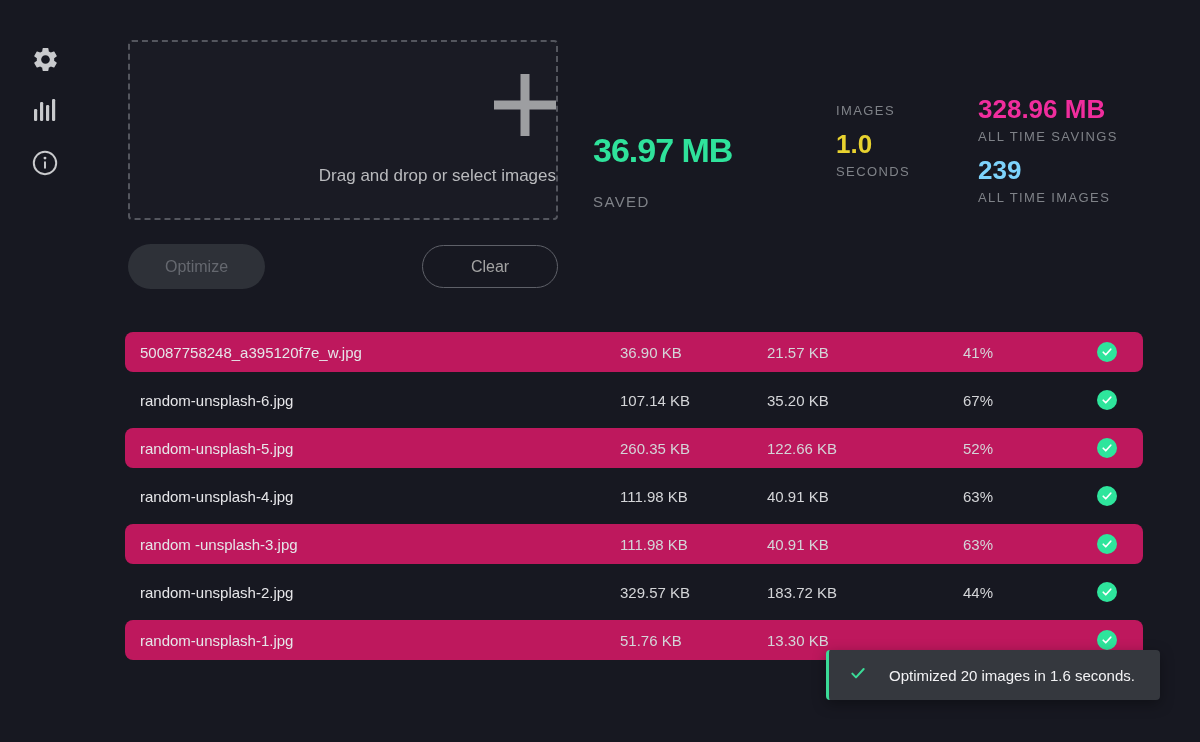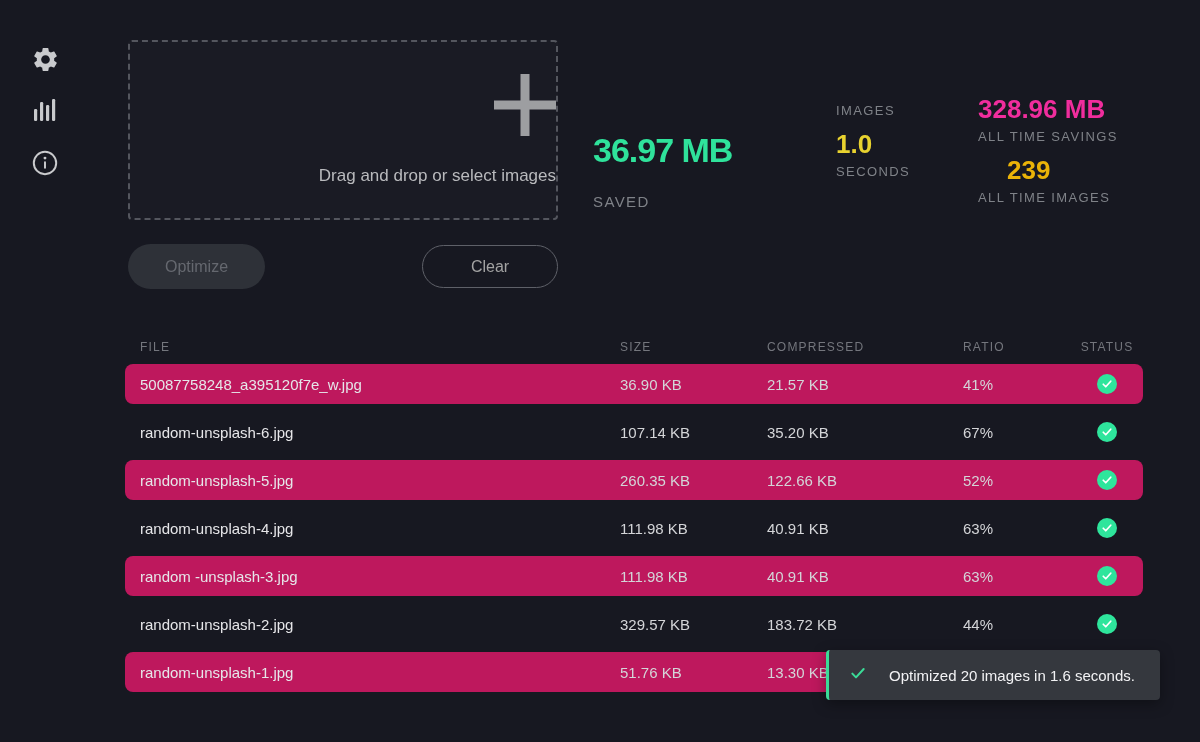--- a/index.html
+++ b/index.html
@@ -121,36 +121,29 @@
       <div class="stat-lbl">SECONDS</div>
     </div>
   </div>
 
   <div class="stat-col stat-col-b">
     <div class="stat-block">
       <div class="stat-val c-pink" style="color: rgb(240, 45, 157);">328.96 MB</div>
       <div class="stat-lbl">ALL TIME SAVINGS</div>
     </div>
     <div class="stat-block">
-      <div class="stat-val c-purple" style="color: #eab308; margin-left: 29px;">239</div>
+      <div class="stat-val c-purple" style="color: #7dd3fc;">239</div>
       <div class="stat-lbl">ALL TIME IMAGES</div>
     </div>
   </div>
 
   <button class="btn btn-optimize">Optimize</button>
   <button class="btn btn-clear">Clear</button>
 
   <div class="table">
-    <div class="tgrid thead">
-      <div class="cell-file">FILE</div>
-      <div>SIZE</div>
-      <div>COMPRESSED</div>
-      <div>RATIO</div>
-      <div class="cell-status">STATUS</div>
-    </div>
 
     <div class="tgrid row alt">
       <div class="cell-file">50087758248_a395120f7e_w.jpg</div>
       <div>36.90 KB</div>
       <div>21.57 KB</div>
       <div>41%</div>
       <div class="cell-status">
           <span class="check-badge">
             <svg width="12" height="12" viewBox="0 0 24 24" fill="none" stroke="#ffffff" stroke-width="3.4" stroke-linecap="round" stroke-linejoin="round">
               <path d="M4.5 12.5l5 5 10-11"></path>

